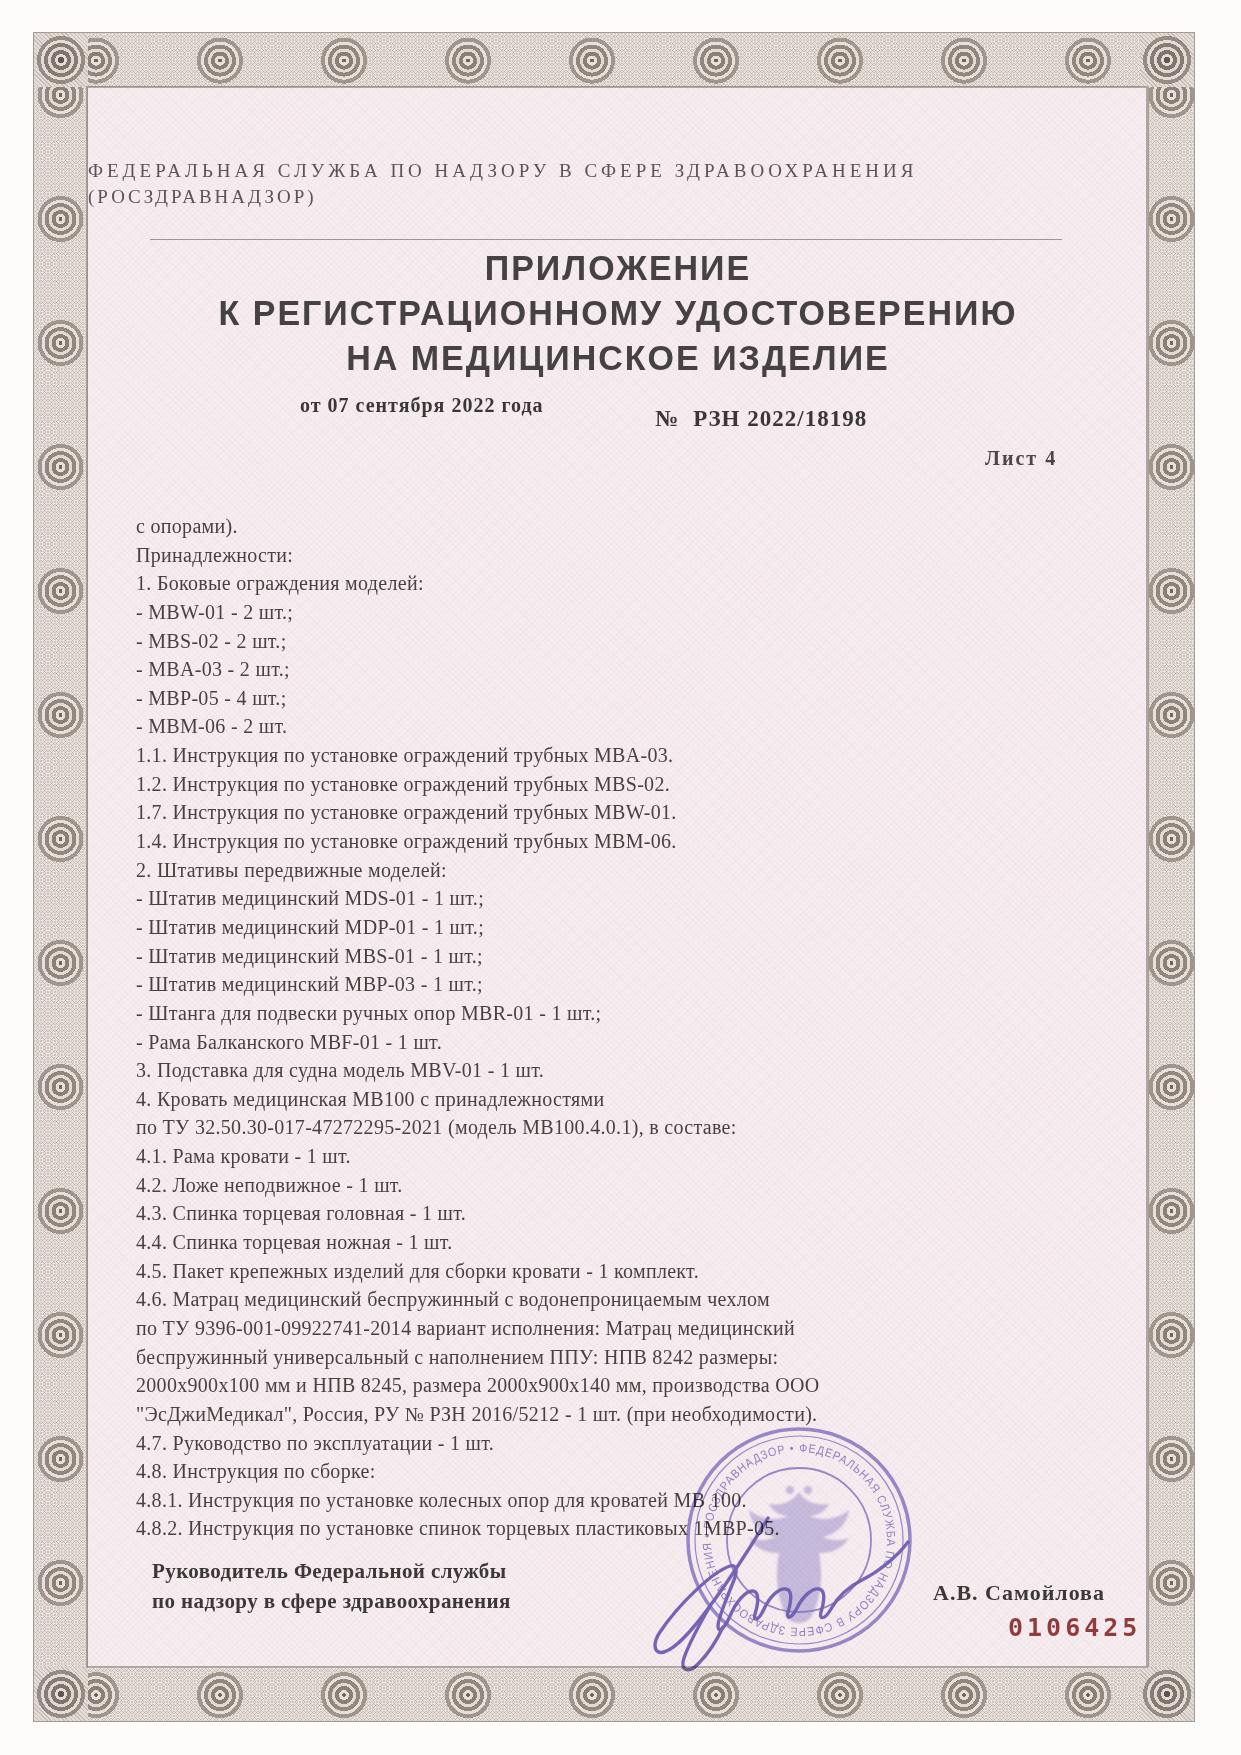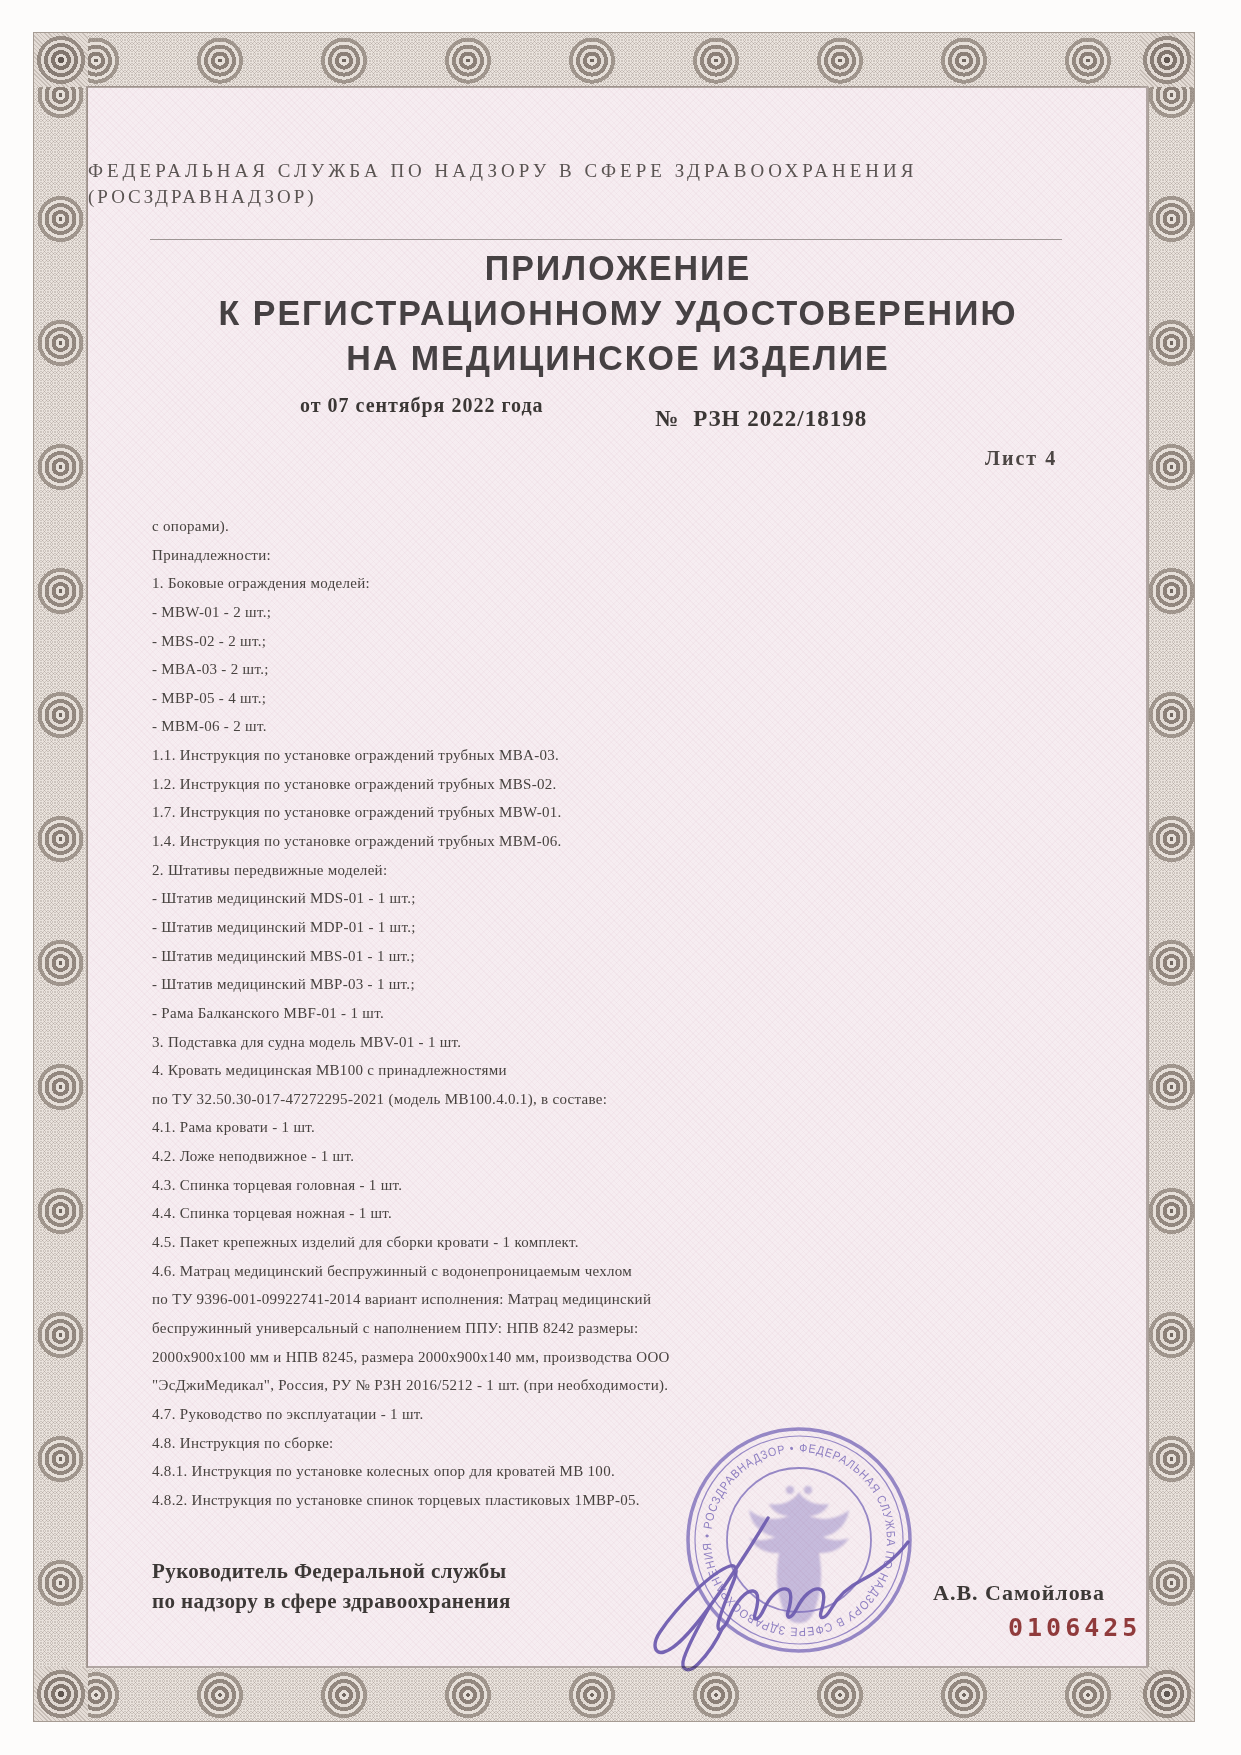--- a/index.html
+++ b/index.html
@@ -79,22 +79,22 @@
   .title2{top:294px;}
   .title3{top:339px;}
   .date-line{position:absolute;left:300px;top:394px;
     font-size:20px;font-weight:bold;color:#3b3735;letter-spacing:1px;}
   .number-line{position:absolute;left:655px;top:406px;
     font-size:23px;font-weight:bold;color:#3b3735;letter-spacing:1px;}
   .number-line .num-val{margin-left:14px;}
   .sheet-label{position:absolute;left:985px;top:447px;
     font-size:20px;font-weight:bold;color:#4c4644;letter-spacing:2px;}
   
-  .doc-body{position:absolute;left:152px;top:512px;width:960px;
-    font-size:15px;line-height:28.65px;color:#47423f;letter-spacing:.3px;}
+  .doc-body{position:absolute;left:136px;top:512px;width:960px;
+    font-size:20px;line-height:28.65px;color:#47423f;letter-spacing:.3px;}
   .line{height:28.65px;white-space:nowrap;}
   
   .foot-title{position:absolute;left:152px;top:1556px;
     font-size:21px;font-weight:bold;line-height:30px;color:#3c3836;letter-spacing:.4px;}
   .signatory-name{position:absolute;left:933px;top:1580px;
     font-size:22px;font-weight:bold;color:#3c3836;letter-spacing:1px;}
   .serial{position:absolute;left:1008px;top:1613px;
     font-family:"DejaVu Sans Mono",monospace;font-size:25px;font-weight:bold;
     letter-spacing:4px;color:#7f1d1d;opacity:.85;}
   
@@ -142,20 +142,21 @@
     <div class="line">- MBM-06 - 2 шт.</div>
     <div class="line">1.1. Инструкция по установке ограждений трубных MBA-03.</div>
     <div class="line">1.2. Инструкция по установке ограждений трубных MBS-02.</div>
     <div class="line">1.7. Инструкция по установке ограждений трубных MBW-01.</div>
     <div class="line">1.4. Инструкция по установке ограждений трубных MBM-06.</div>
     <div class="line">2. Штативы передвижные моделей:</div>
     <div class="line">- Штатив медицинский MDS-01 - 1 шт.;</div>
     <div class="line">- Штатив медицинский MDP-01 - 1 шт.;</div>
     <div class="line">- Штатив медицинский MBS-01 - 1 шт.;</div>
     <div class="line">- Штатив медицинский MBP-03 - 1 шт.;</div>
+    <div class="line">- Штанга для подвески ручных опор MBR-01 - 1 шт.;</div>
     <div class="line">- Рама Балканского MBF-01 - 1 шт.</div>
     <div class="line">3. Подставка для судна модель MBV-01 - 1 шт.</div>
     <div class="line">4. Кровать медицинская MB100 с принадлежностями</div>
     <div class="line">по ТУ 32.50.30-017-47272295-2021 (модель MB100.4.0.1), в составе:</div>
     <div class="line">4.1. Рама кровати - 1 шт.</div>
     <div class="line">4.2. Ложе неподвижное - 1 шт.</div>
     <div class="line">4.3. Спинка торцевая головная - 1 шт.</div>
     <div class="line">4.4. Спинка торцевая ножная - 1 шт.</div>
     <div class="line">4.5. Пакет крепежных изделий для сборки кровати - 1 комплект.</div>
     <div class="line">4.6. Матрац медицинский беспружинный с водонепроницаемым чехлом</div>

